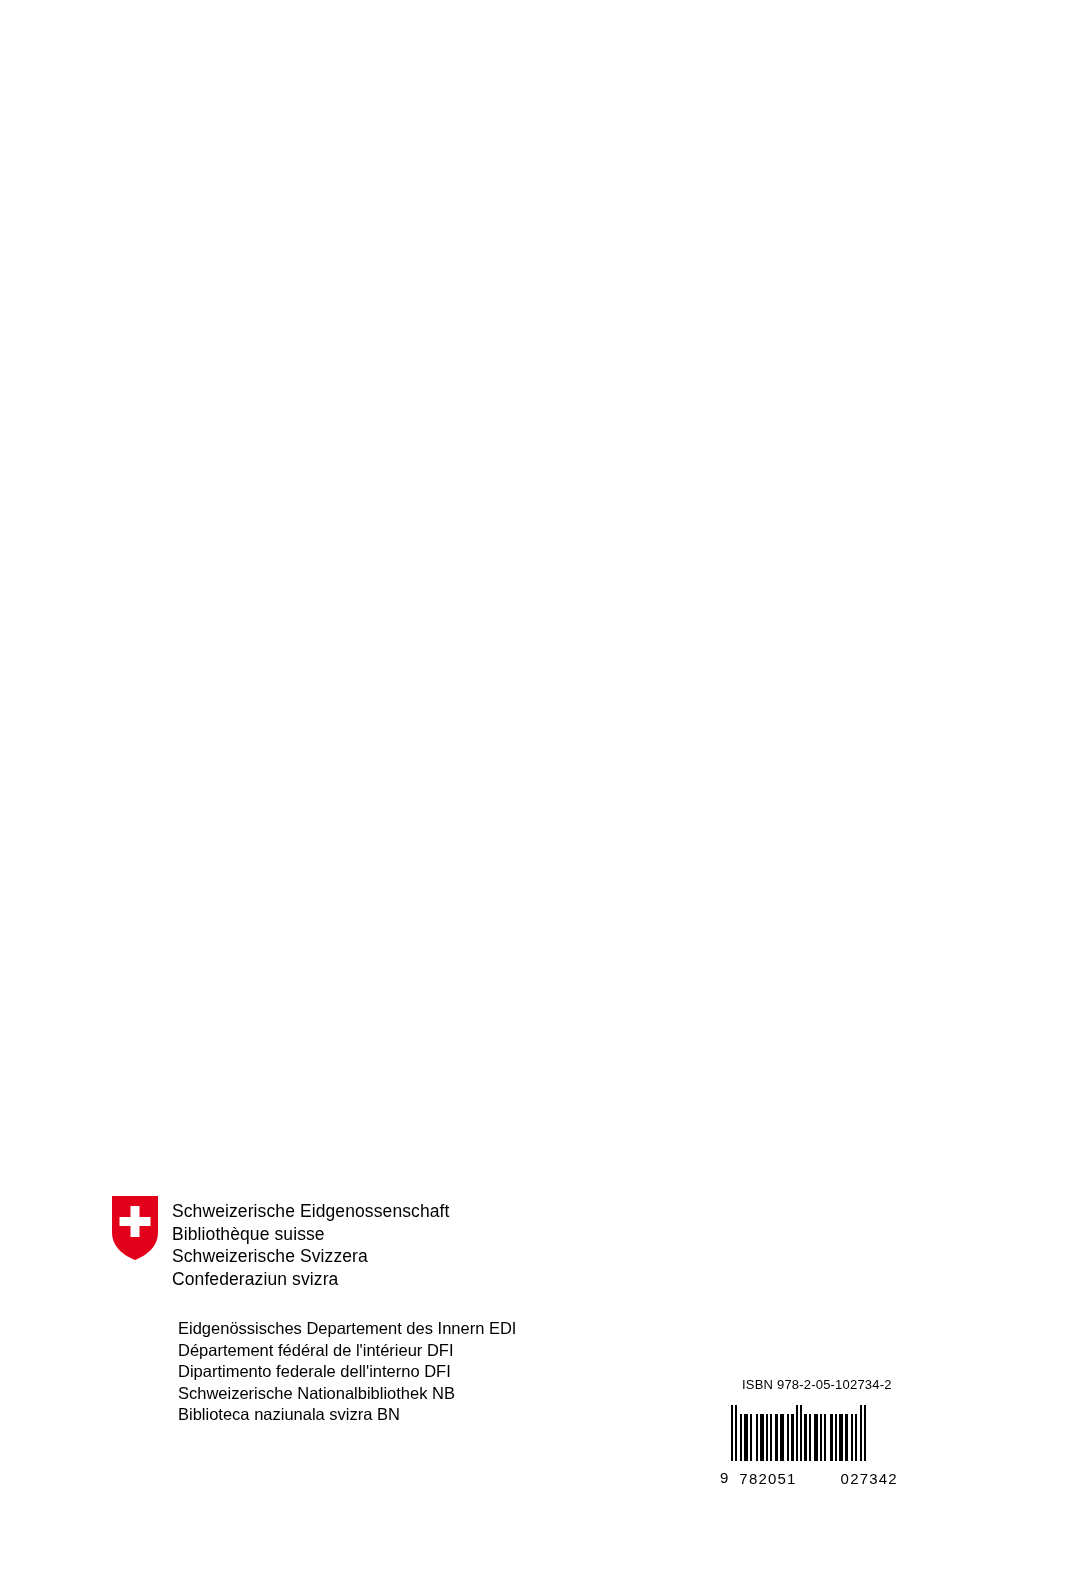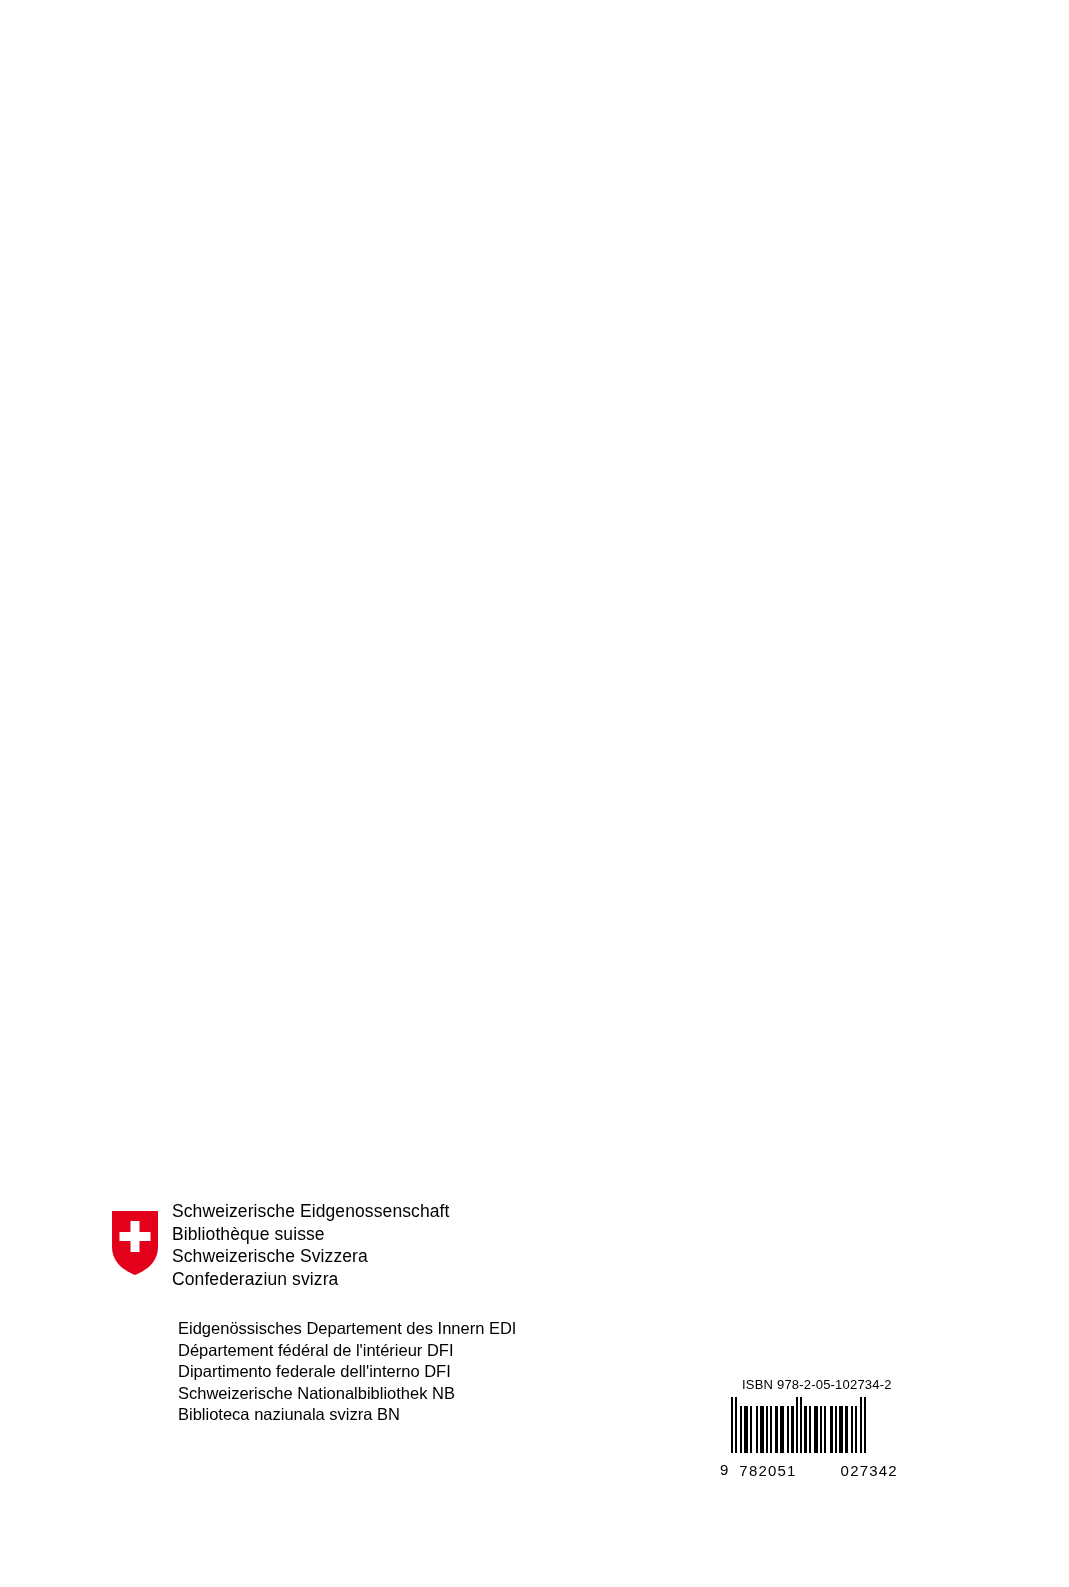--- a/index.html
+++ b/index.html
@@ -23,21 +23,21 @@
     height: 1587px;
     background: #ffffff;
   }
 
   
   .logo-block {
     position: absolute;
     left: 112px;
     top: 1196px;
     display: flex;
-    align-items: center;
+    align-items: flex-start;
   }
 
   .swiss-cross-wrap {
     width: 46px;
     height: 64px;
     margin-right: 14px;
     flex: 0 0 auto;
   }
 
   .confederation-lines {
@@ -77,21 +77,21 @@
     top: 1377px;
     width: 190px;
   }
 
   .isbn-text {
     font-size: 13px;
     line-height: 16px;
     letter-spacing: 0.2px;
     color: #000;
     white-space: nowrap;
-    margin-bottom: 4px;
+    margin-bottom: 12px;
     text-align: left;
     padding-left: 22px;
   }
 
   .barcode-row {
     display: flex;
     align-items: flex-end;
   }
 
   .barcode-lead {

